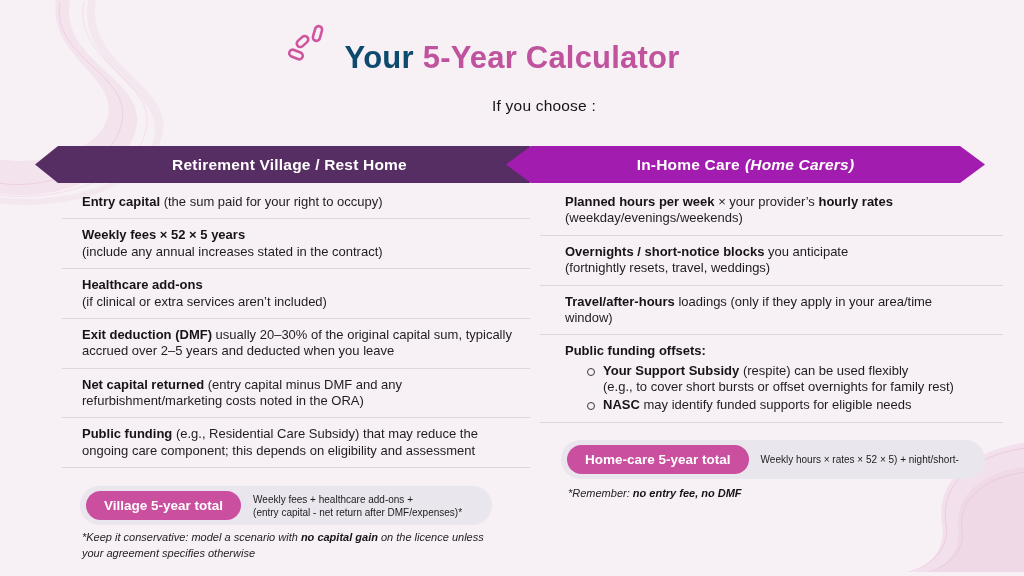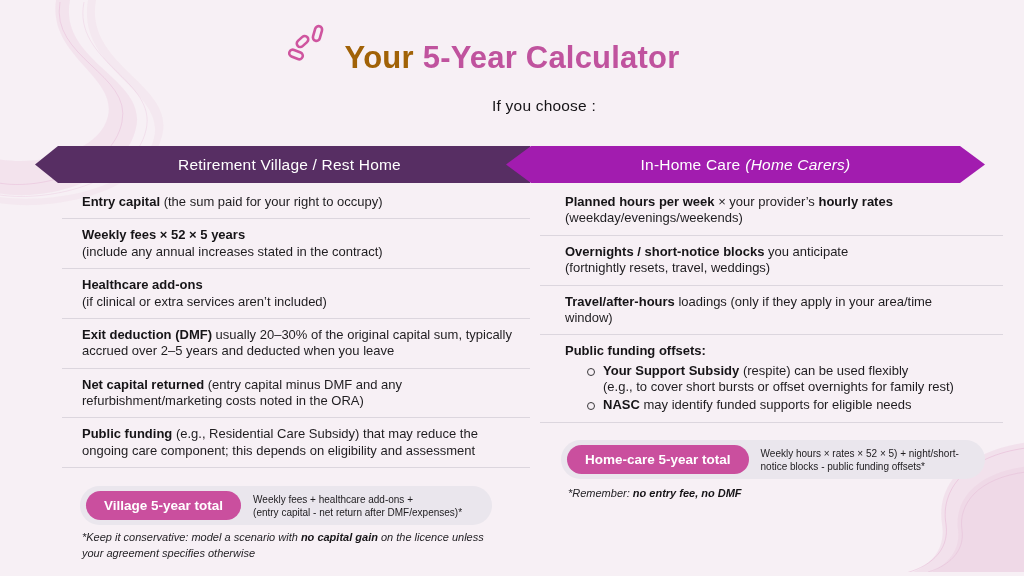--- a/index.html
+++ b/index.html
@@ -11,33 +11,33 @@
   }
   .deco{position:absolute;pointer-events:none;}
   .deco-tl{left:0;top:0;}
   .deco-br{right:0;bottom:0;}
 
   
   .title-row{
     position:absolute;top:40px;left:0;width:100%;
     text-align:center;font-size:31px;font-weight:700;letter-spacing:.2px;
   }
-  .t-prefix{color:#a16207;margin-right:9px;}
+  .t-prefix{color:#0c4a6e;margin-right:9px;}
   .t-accent{color:#c0539e;}
   .sparkle{position:absolute;left:288px;top:-16px;width:38px;height:40px;display:inline-block;}
   .subtitle{
     position:absolute;top:97px;left:0;width:100%;text-align:center;
     font-size:15.5px;color:#161417;font-weight:500;letter-spacing:.2px;padding-left:32px;
   }
 
   
   .ribbon{
     position:absolute;top:146px;height:37px;
     display:flex;align-items:center;justify-content:center;
-    color:#ffffff;font-size:15.5px;font-weight:400;letter-spacing:.2px;
+    color:#ffffff;font-size:15.5px;font-weight:700;letter-spacing:.2px;
   }
   .ribbon-left{
     left:35px;width:495px;background:#572e63;z-index:1;
     clip-path:polygon(0 50%, 23px 0, 100% 0, 100% 100%, 23px 100%);
     padding-left:14px;box-sizing:border-box;
   }
   .ribbon-right{
     left:506px;width:479px;background:#a21caf;z-index:2;
     clip-path:polygon(0 50%, 25px 0, calc(100% - 25px) 0, 100% 50%, calc(100% - 25px) 100%, 25px 100%);
   }
@@ -169,17 +169,17 @@
     </div>
   </div>
 </section>
 
 <div class="total total-left">
   <span class="badge">Village 5-year total</span>
   <span class="formula"><span>Weekly fees + healthcare add-ons +</span><br><span>(entry capital - net return after DMF/expenses)*</span></span>
 </div>
 <div class="total total-right">
   <span class="badge">Home-care 5-year total</span>
-  <span class="formula"><span>Weekly hours × rates × 52 × 5) + night/short-</span><br><span>notice blocks - public funding offsets*</span></span>
+  <span class="formula"><span>Weekly hours × rates × 52 × 5) + night/short-</span><br></span>
 </div>
 
 <p class="footnote footnote-left"><span>*Keep it conservative: model a scenario with </span><strong>no capital gain</strong><span> on the licence unless your agreement specifies otherwise</span></p>
 <p class="footnote footnote-right"><span>*Remember: </span><strong>no entry fee, no DMF</strong></p>
 
 </body></html>

